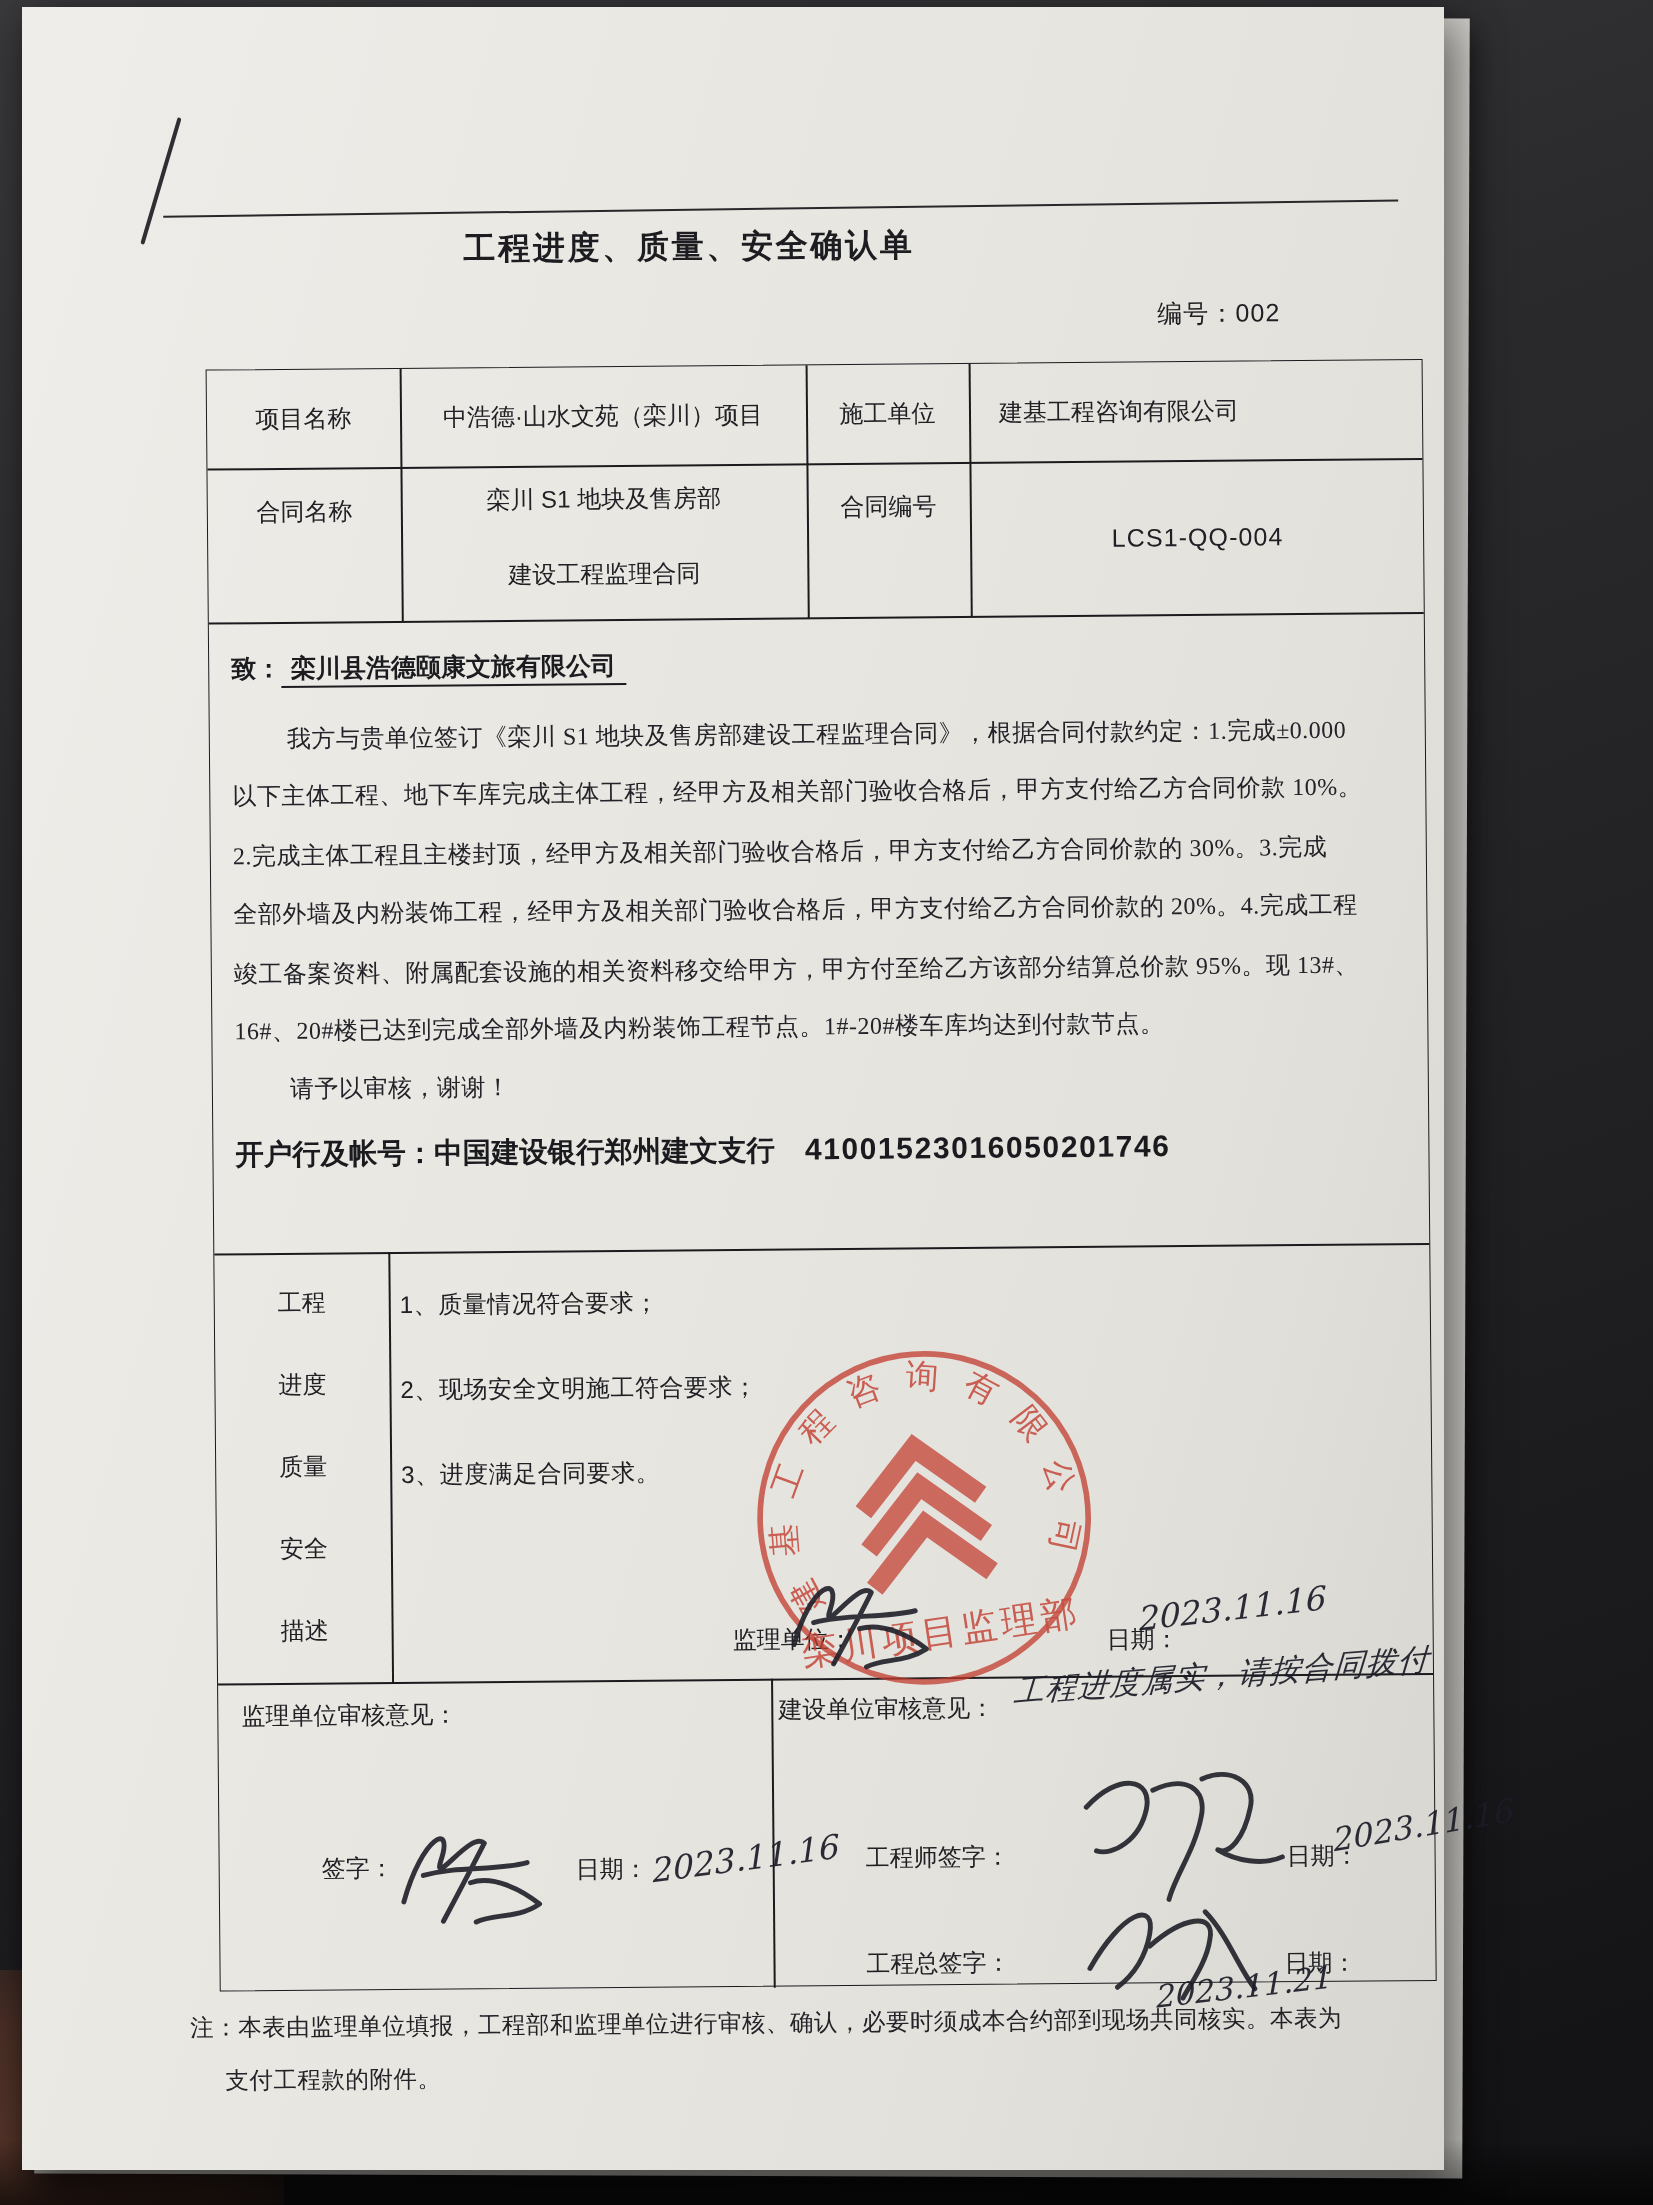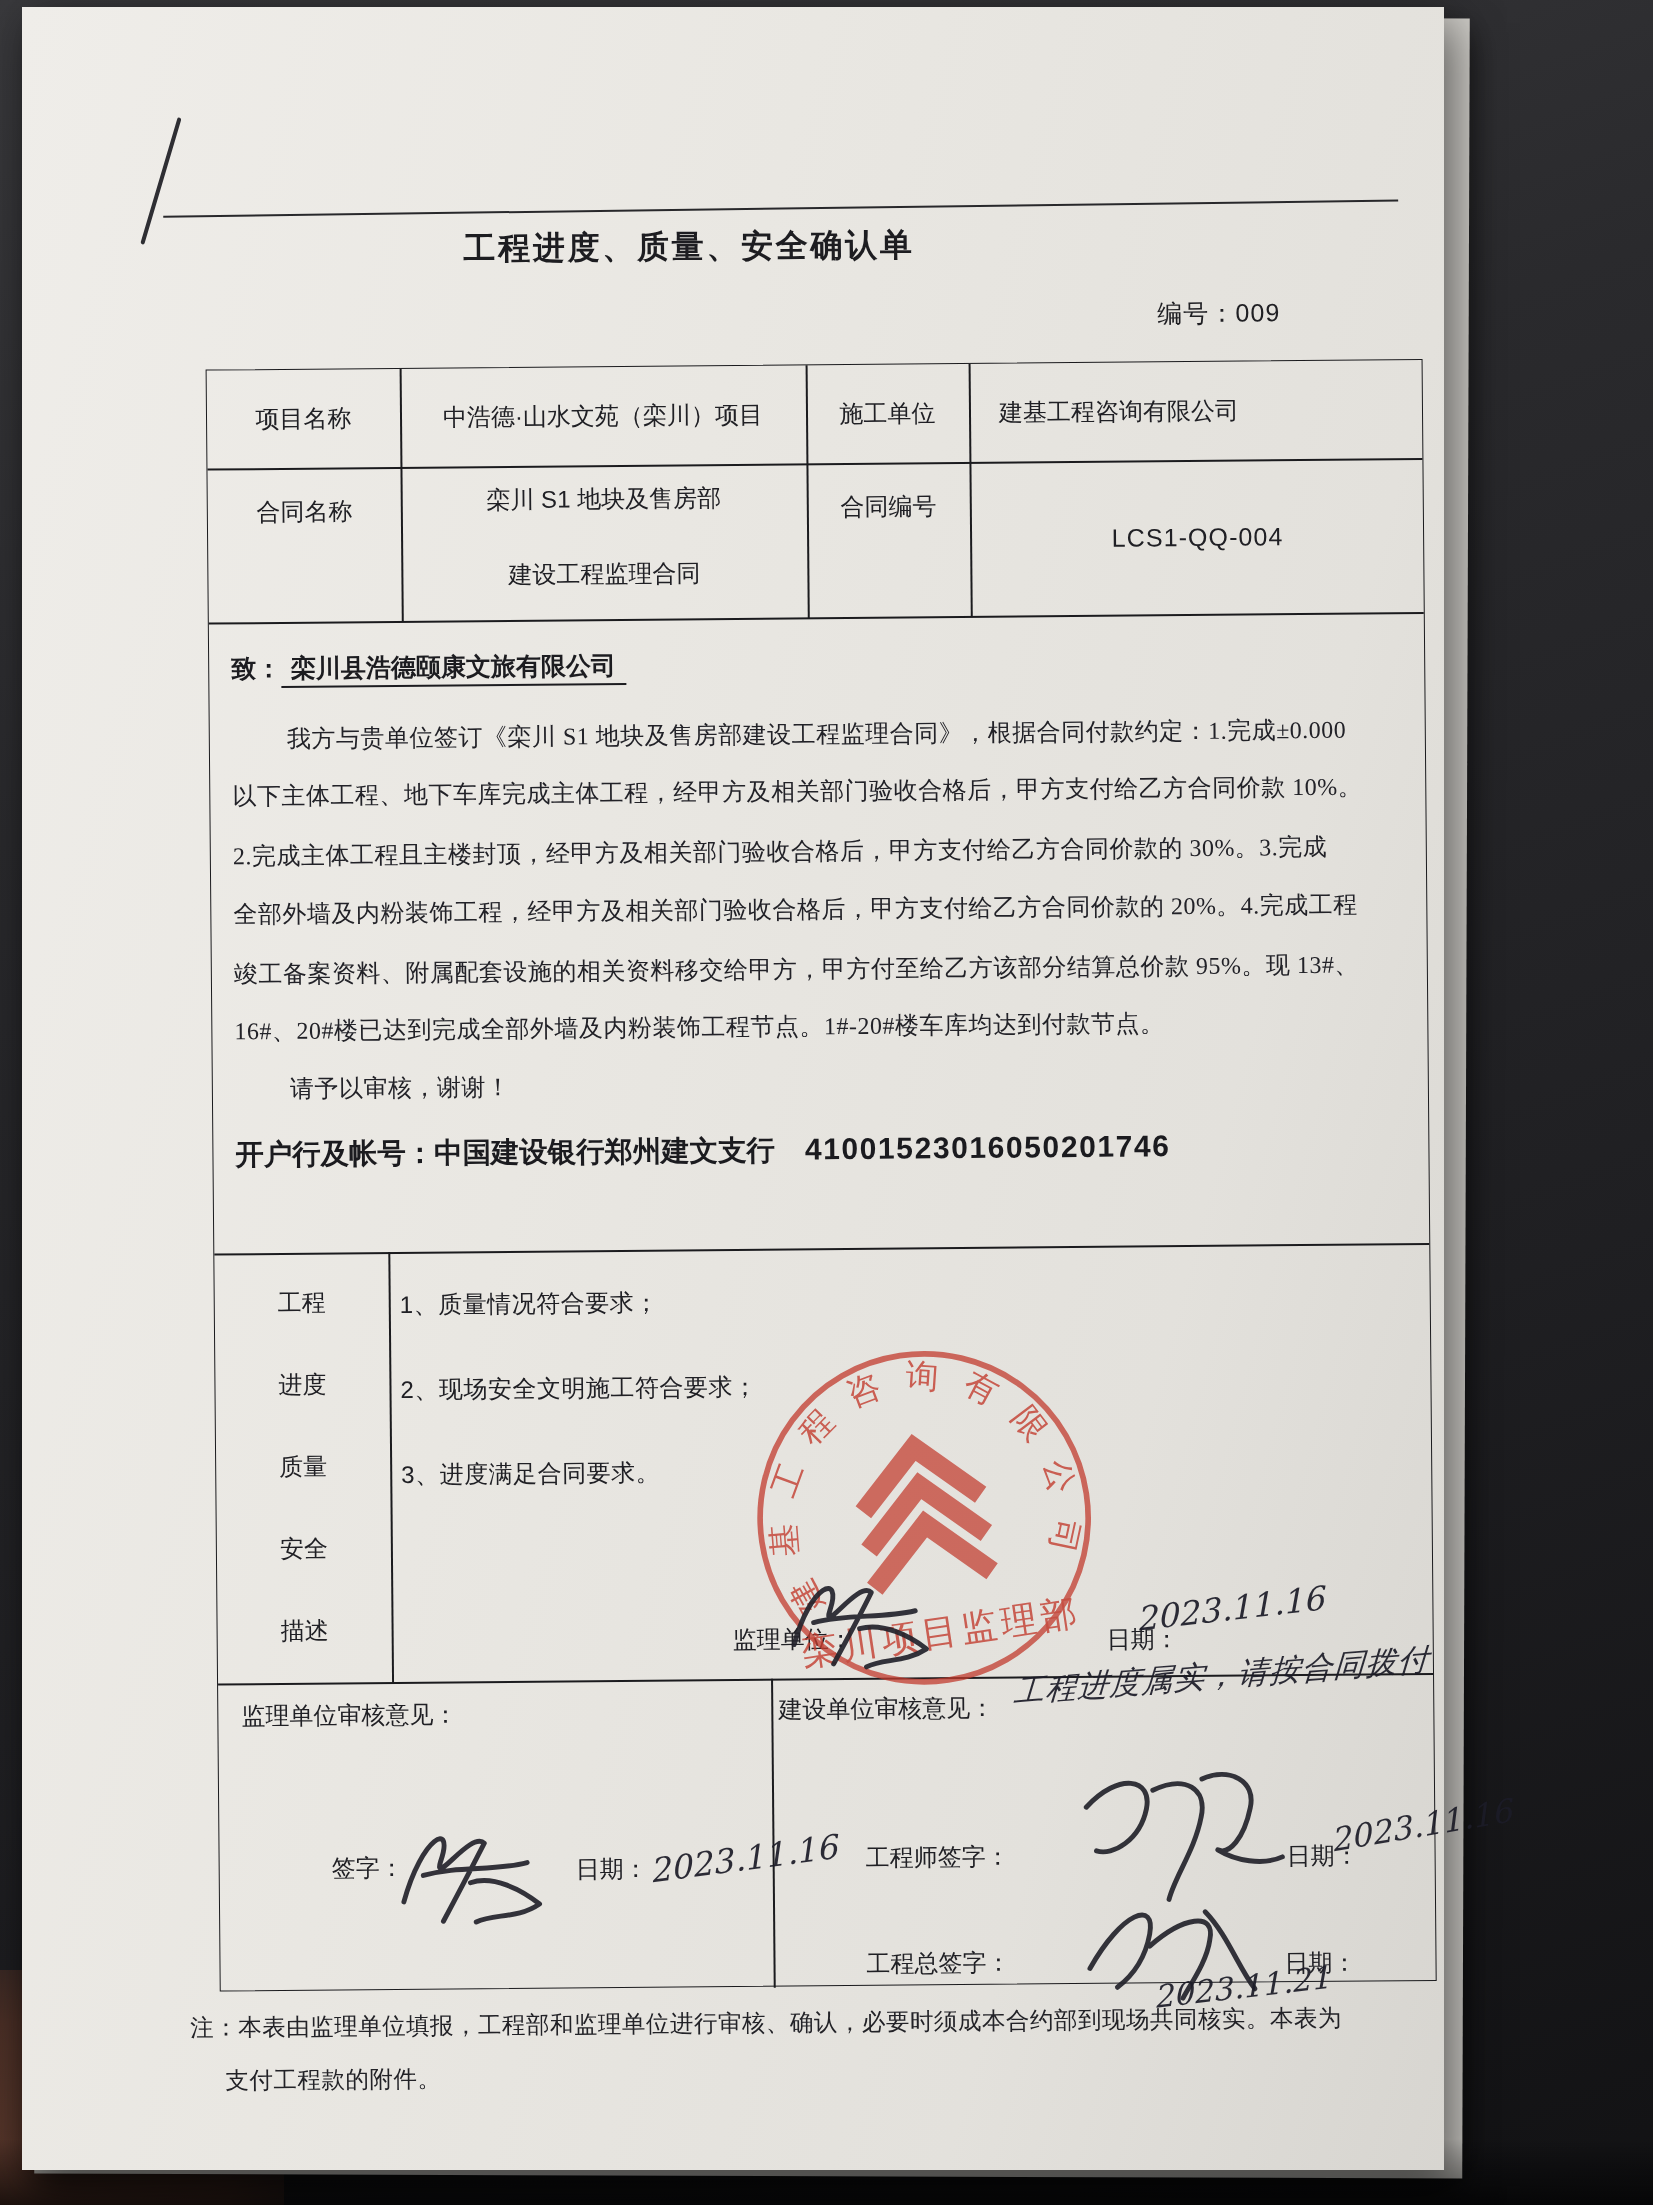--- a/index.html
+++ b/index.html
@@ -67,21 +67,21 @@
 
 <div class="abs paper">
 <div class="abs content">
 
   <div class="abs pen-mark"></div>
   <div class="abs hairline"></div>
 
   <div class="abs doc-title">工程进度、质量、安全确认单</div>
 
   <div class="abs doc-no">
-    <span>编号：</span><span>009</span>
+    <span>编号：</span><span>002</span>
   </div>
 
   <div class="abs tbl">
 
     <div class="abs hline" style="top:98px"></div>
     <div class="abs hline" style="top:252px"></div>
     <div class="abs hline" style="top:883px"></div>
     <div class="abs hline" style="top:1313px"></div>
     <div class="abs vline" style="left:193px; top:0; height:253px"></div>
     <div class="abs vline" style="left:599px; top:0; height:253px"></div>
@@ -124,21 +124,21 @@
     <div class="abs statLabel" style="top:1245px">描述</div>
 
     <div class="abs item" style="top:920px">1、质量情况符合要求；</div>
     <div class="abs item" style="top:1005px">2、现场安全文明施工符合要求；</div>
     <div class="abs item" style="top:1090px">3、进度满足合同要求。</div>
 
     <div class="abs txt" style="left:515px;top:1258px">监理单位：</div>
     <div class="abs txt" style="left:889px;top:1261px">日期：</div>
 
     <div class="abs txt" style="left:23px;top:1330px">监理单位审核意见：</div>
-    <div class="abs txt" style="left:112px;top:1483px">签字：</div>
+    <div class="abs txt" style="left:102px;top:1483px">签字：</div>
     <div class="abs txt" style="left:356px;top:1486px">日期：</div>
 
     <div class="abs txt" style="left:560px;top:1328px">建设单位审核意见：</div>
     <div class="abs txt" style="left:646px;top:1477px">工程师签字：</div>
     <div class="abs txt" style="left:1067px;top:1479px">日期：</div>
     <div class="abs txt" style="left:646px;top:1583px">工程总签字：</div>
     <div class="abs txt" style="left:1064px;top:1586px">日期：</div>
   </div>
 
   <svg class="abs stamp" viewBox="0 0 700 700">

